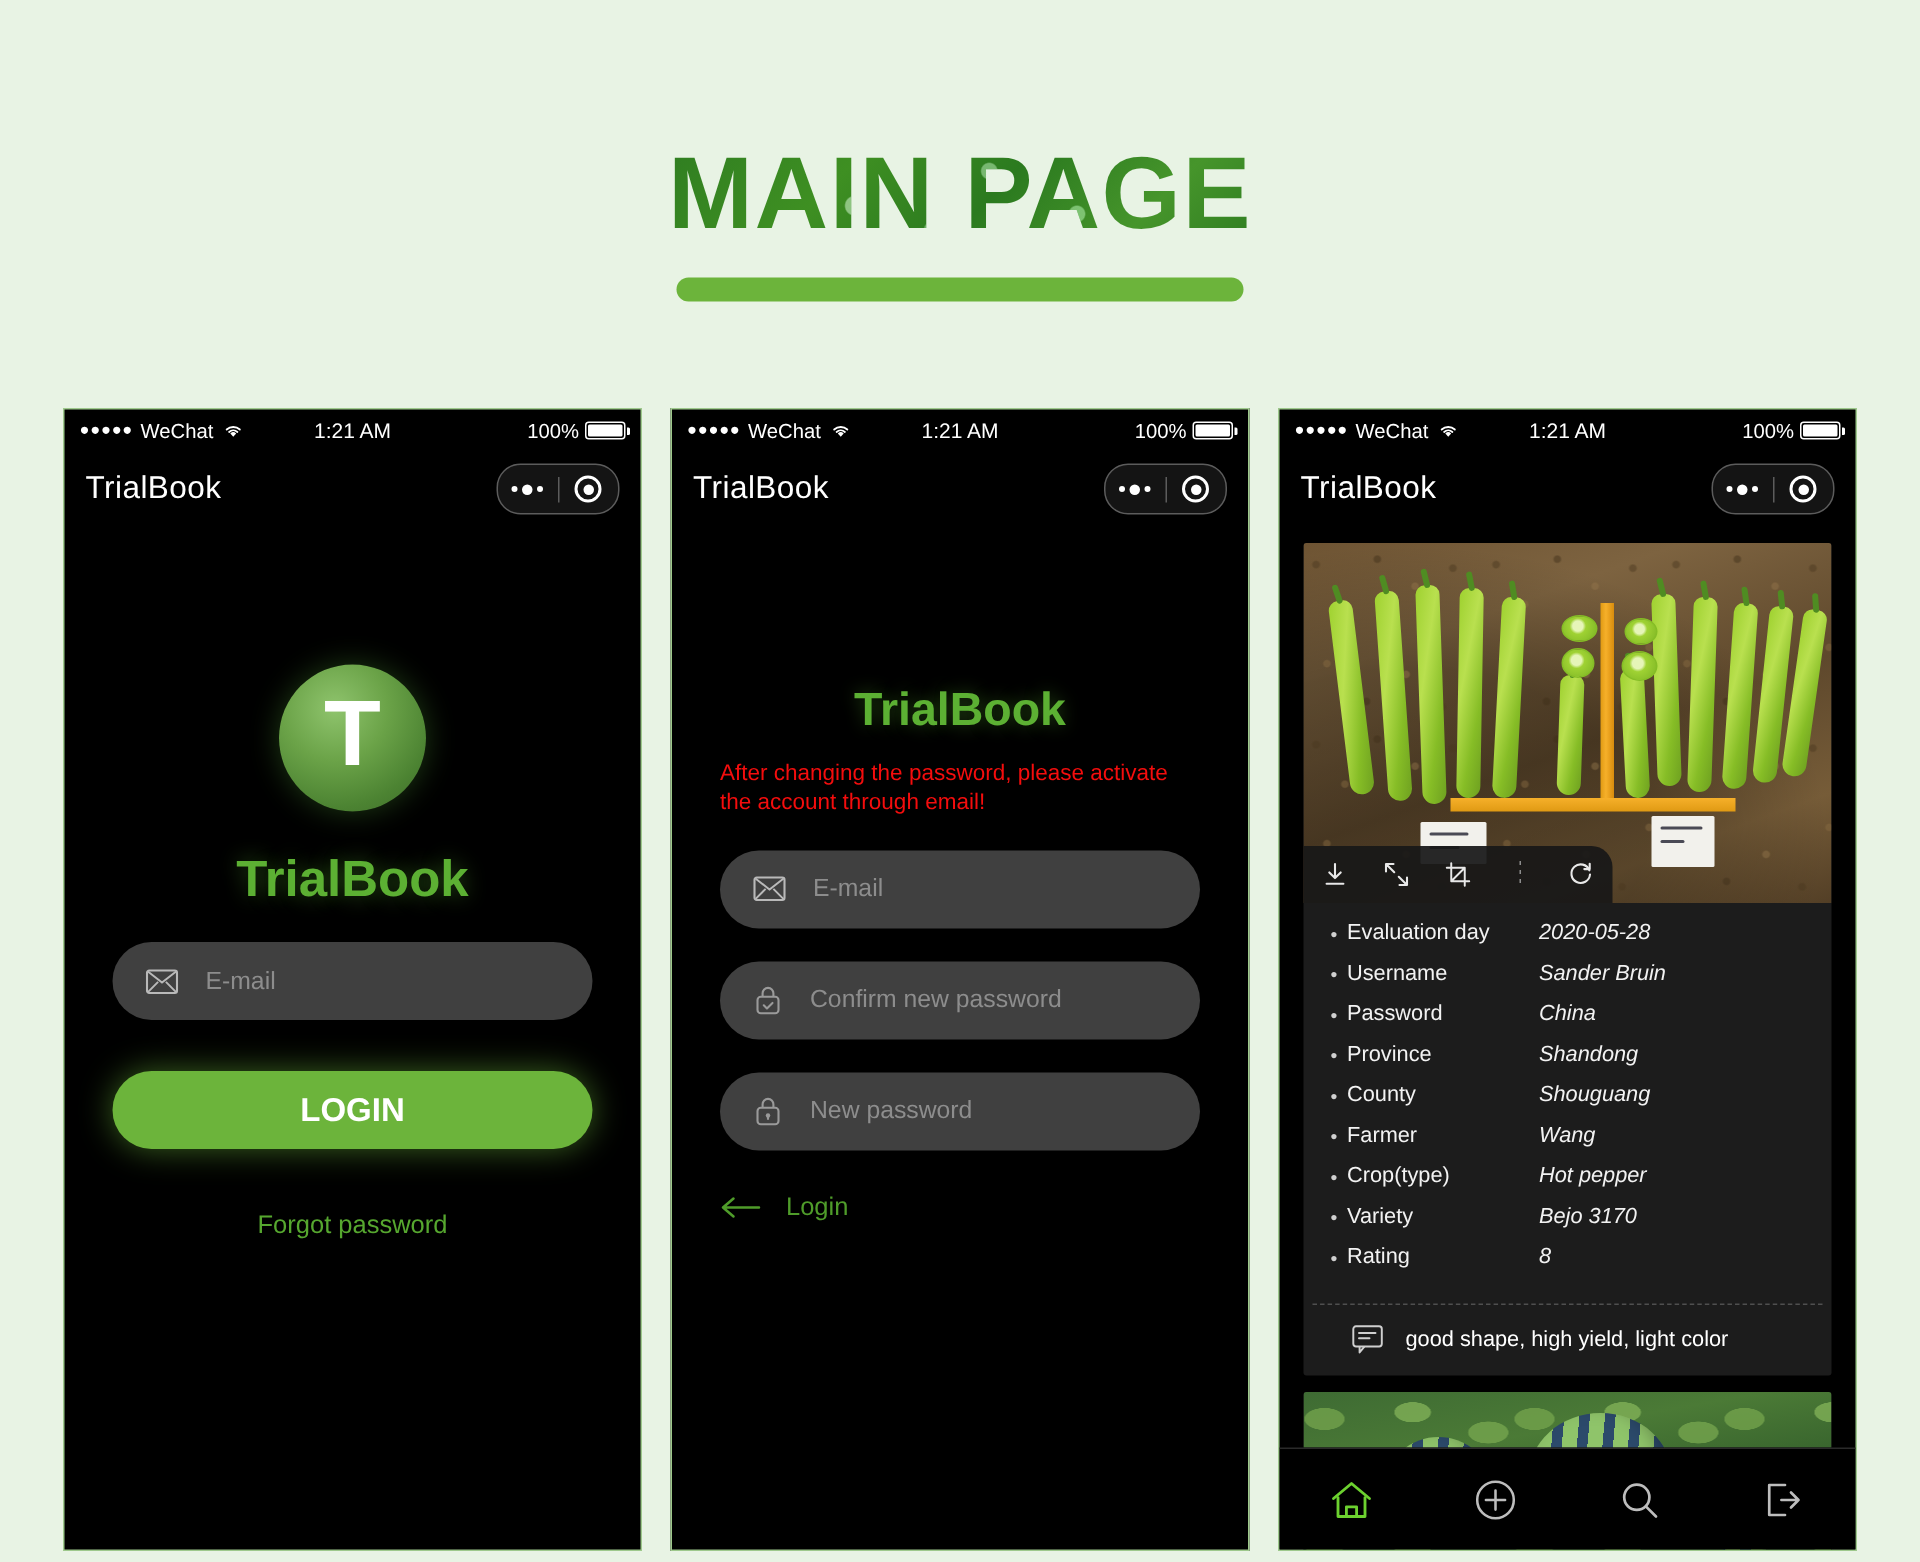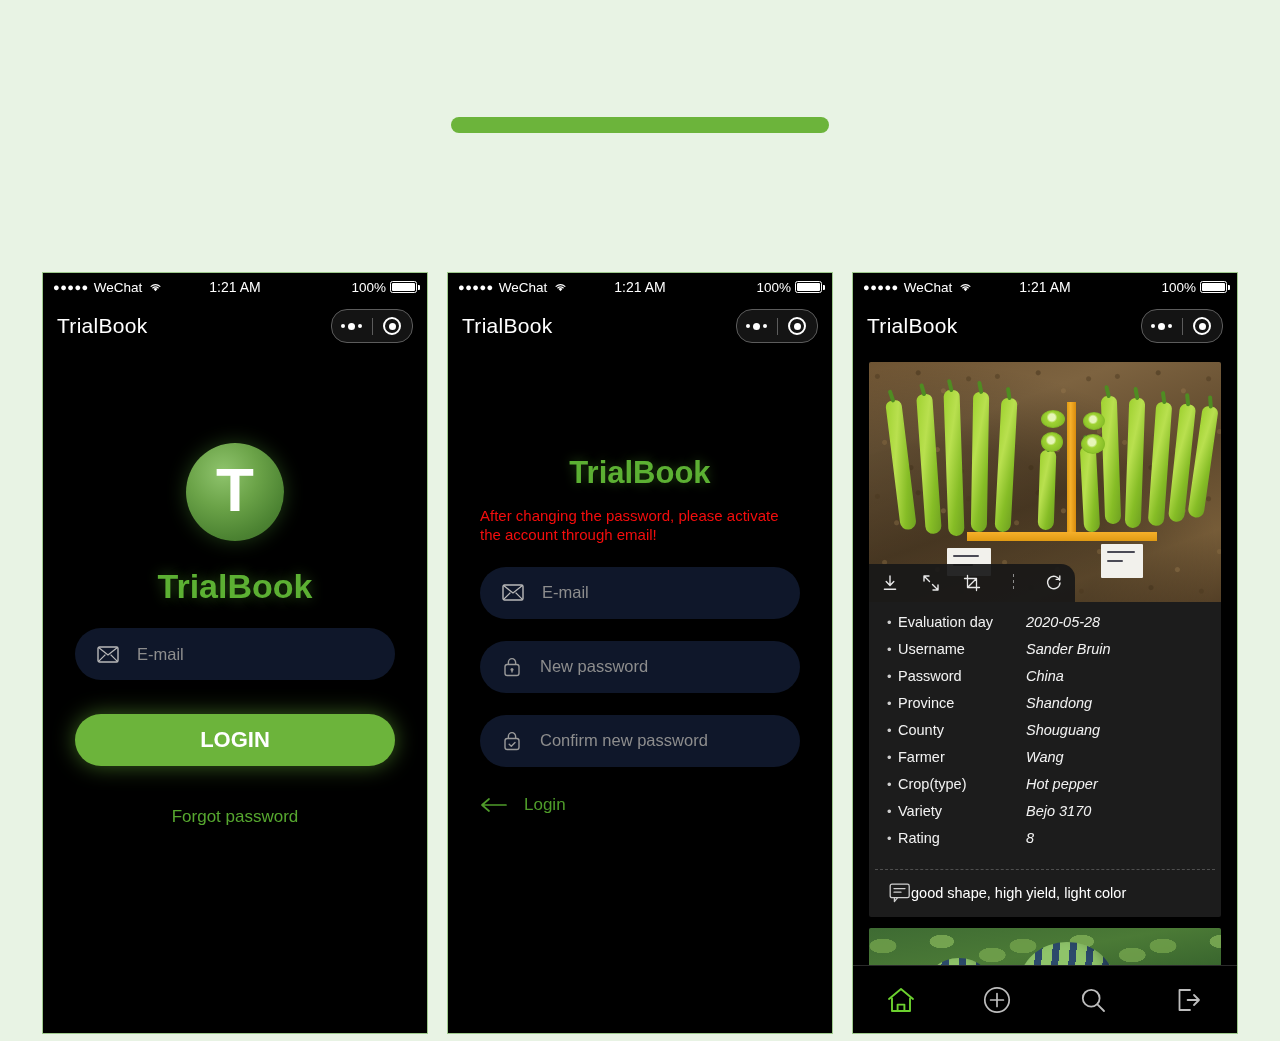--- a/index.html
+++ b/index.html
@@ -100,21 +100,21 @@
     box-shadow:0 0 20px rgba(90,170,60,.35);
   }
   .logo-circle span{
     font-size:62px;font-weight:bold;color:#fff;line-height:1;margin-top:-4px;
   }
   .brand-big{
     text-align:center;font-size:34px;font-weight:bold;color:#5cb033;
     margin-top:26px;text-shadow:0 0 14px rgba(92,176,51,.45);
   }
   .field{
-    height:52px;border-radius:26px;background:#0f172a;
+    height:52px;border-radius:26px;background:#404040;
     display:flex;align-items:center;padding:0 22px;margin-top:22px;
     gap:18px;
   }
   .field .ph{color:#8d8d8d;font-size:16.5px;}
   .btn-primary{
     height:52px;border-radius:26px;background:#6cb43b;color:#fff;
     font-size:22px;font-weight:bold;display:flex;align-items:center;
     justify-content:center;margin-top:34px;
     box-shadow:0 0 22px rgba(108,180,59,.55);border:none;width:100%;
     font-family:"Liberation Sans", sans-serif;cursor:pointer;
@@ -196,21 +196,21 @@
   }
   .img-toolbar .ti{flex:1;display:flex;align-items:center;justify-content:center;}
   .vdots{width:1px;height:18px;background:repeating-linear-gradient(#8d8d8d 0 3px, transparent 3px 6px);}
   .rows{padding:12px 18px 10px;}
   .row{display:flex;align-items:center;font-size:14.5px;margin:0 0 11px;}
   .row .bullet{width:11px;color:#cfcfcf;font-size:13px;line-height:1;}
   .row .k{width:128px;color:#f2f2f2;}
   .row .v{color:#f2f2f2;font-style:italic;}
   .divider{border-top:1px dashed #4f4f4f;margin:2px 6px 0;}
   .comment{
-    display:flex;align-items:center;padding:13px 20px 14px;font-size:14.5px;
+    display:flex;align-items:center;gap:14px;padding:13px 32px 14px;font-size:14.5px;
   }
   .card2{
     margin:11px 16px 0;background:#1c1c1c;height:120px;overflow:hidden;border-radius:2px;
   }
   .melon-scene{
     height:120px;position:relative;
     background:linear-gradient(170deg,#3e6b33 0%,#4b7a36 30%,#35612c 60%,#47733a 100%);
     overflow:hidden;
   }
   .leaves{position:absolute;inset:0;opacity:.75;
@@ -236,20 +236,21 @@
   .tabbar{
     position:absolute;left:0;bottom:0;width:100%;height:68px;background:#000;
     display:flex;align-items:center;border-top:1px solid #2a2a2a;box-sizing:border-box;
   }
   .tabbar .tab{flex:1;display:flex;align-items:center;justify-content:center;cursor:pointer;}
 </style>
 </head>
 <body>
 
 <div class="title-wrap">
+  <h1 class="main-title">MAIN PAGE</h1>
   <div class="title-bar"></div>
 </div>
 
 <div class="phone" id="phone1">
 
   <div class="statusbar">
     <div class="sb-left">
       <span class="dots">●●●●●</span>
       <span>WeChat</span>
       <svg class="wifi" viewBox="0 0 16 12">
@@ -351,33 +352,33 @@
         <rect x="1" y="1" width="20" height="15" rx="1.5" fill="none" stroke="#b9b9b9" stroke-width="1.4"></rect>
         <path d="M1.6 1.6 11 9 20.4 1.6M1.6 15.4 8.4 8.6M20.4 15.4 13.6 8.6" fill="none" stroke="#b9b9b9" stroke-width="1.3"></path>
       </svg>
       <span class="ph">E-mail</span>
     </div>
 
     <div class="field">
       <svg width="20" height="21" viewBox="0 0 20 21">
         <rect x="3" y="8.5" width="14" height="11" rx="2.2" fill="none" stroke="#9a9a9a" stroke-width="1.4"></rect>
         <path d="M6.4 8.5V6.2a3.6 3.6 0 0 1 7.2 0v2.3" fill="none" stroke="#9a9a9a" stroke-width="1.4"></path>
-        <circle cx="10" cy="13.6" r="1.5" fill="#9a9a9a"></circle>
-        <path d="M10 14.4v2.1" stroke="#9a9a9a" stroke-width="1.4"></path>
-      </svg>
-      <span class="ph">New password</span>
+        <path d="M7.2 14.2 9.3 16.3 13 12.6" fill="none" stroke="#9a9a9a" stroke-width="1.4" stroke-linecap="round" stroke-linejoin="round"></path>
+      </svg>
+      <span class="ph">Confirm new password</span>
     </div>
 
     <div class="field">
       <svg width="20" height="21" viewBox="0 0 20 21">
         <rect x="3" y="8.5" width="14" height="11" rx="2.2" fill="none" stroke="#9a9a9a" stroke-width="1.4"></rect>
         <path d="M6.4 8.5V6.2a3.6 3.6 0 0 1 7.2 0v2.3" fill="none" stroke="#9a9a9a" stroke-width="1.4"></path>
-        <path d="M7.2 14.2 9.3 16.3 13 12.6" fill="none" stroke="#9a9a9a" stroke-width="1.4" stroke-linecap="round" stroke-linejoin="round"></path>
-      </svg>
-      <span class="ph">Confirm new password</span>
+        <circle cx="10" cy="13.6" r="1.5" fill="#9a9a9a"></circle>
+        <path d="M10 14.4v2.1" stroke="#9a9a9a" stroke-width="1.4"></path>
+      </svg>
+      <span class="ph">New password</span>
     </div>
 
 
     <div class="link-row">
       <svg width="28" height="16" viewBox="0 0 28 16">
         <path d="M26 8H2M9 2 2 8l7 6" fill="none" stroke="#4f9c2a" stroke-width="1.7" stroke-linecap="round" stroke-linejoin="round"></path>
       </svg>
       <span>Login</span>
     </div>
   </div>

